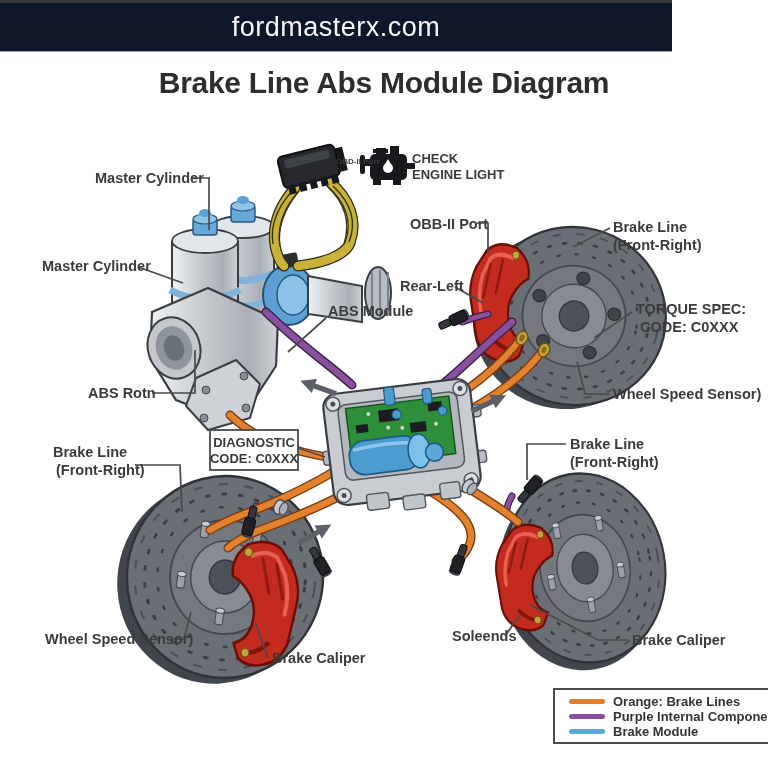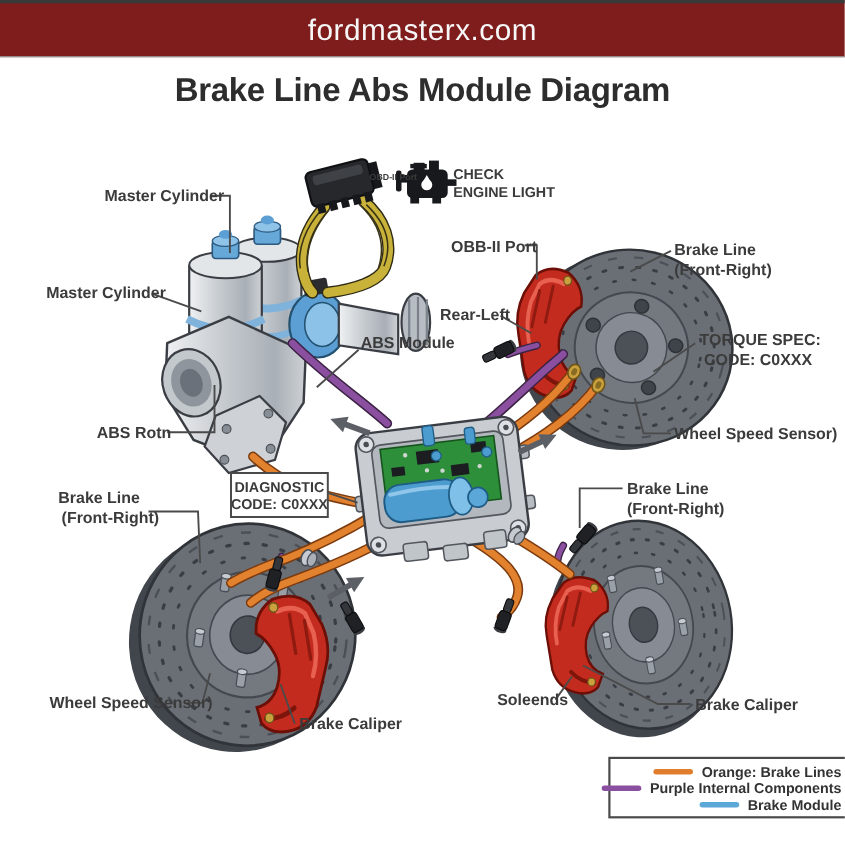--- a/index.html
+++ b/index.html
@@ -1,32 +1,32 @@
 <!DOCTYPE html>
 <html><head>
 <meta charset="utf-8">
 <style>
   html,body{margin:0;padding:0;background:#fff;}
   body{width:768px;height:768px;position:relative;overflow:hidden;
        font-family:"Liberation Sans",sans-serif;}
-  .site-header{position:absolute;left:0;top:0;width:768px;height:48px;
-       background:#7f1d1d;border-top:3px solid #393939;border-bottom:1px solid #9a9a9a;
+  .site-header{position:absolute;left:0;top:0;width:672px;height:48px;
+       background:#0f172a;border-top:3px solid #393939;border-bottom:1px solid #9a9a9a;
        display:flex;align-items:center;justify-content:center;}
   .site-header span{color:#f7f7f7;font-size:27px;letter-spacing:.5px;}
   .page-title{position:absolute;left:0;top:66px;width:768px;text-align:center;
        font-size:30px;font-weight:700;color:#2d2d2d;letter-spacing:-.3px;}
   svg{position:absolute;left:0;top:0;}
   svg text{font-family:"Liberation Sans",sans-serif;font-weight:600;font-size:14.5px;fill:#3b3b3b;}
   svg text.sm{font-size:13px;font-weight:700;}
   svg text.tiny{font-size:8px;}
   svg text.boxed{font-size:13px;text-anchor:middle;}
   .legend{position:absolute;left:553px;top:688px;width:196px;height:44px;
        border:2px solid #4a4a4a;background:#fff;padding:4px 6px 4px 14px;
        display:flex;flex-direction:column;justify-content:space-between;}
-  .legend-row{display:flex;align-items:center;gap:8px;justify-content:flex-end;}
+  .legend-row{display:flex;align-items:center;gap:8px;}
   .legend-row .sw{display:inline-block;width:36px;height:5px;border-radius:3px;flex:0 0 auto;}
   .sw-orange{background:#E07E2E;}
   .sw-purple{background:#8B4FA0;}
   .sw-blue{background:#5BA8D8;}
   .legend-row .lg-label{font-size:13px;font-weight:700;color:#333;white-space:nowrap;}
 </style>
 </head>
 <body>
 
 <div class="site-header">

